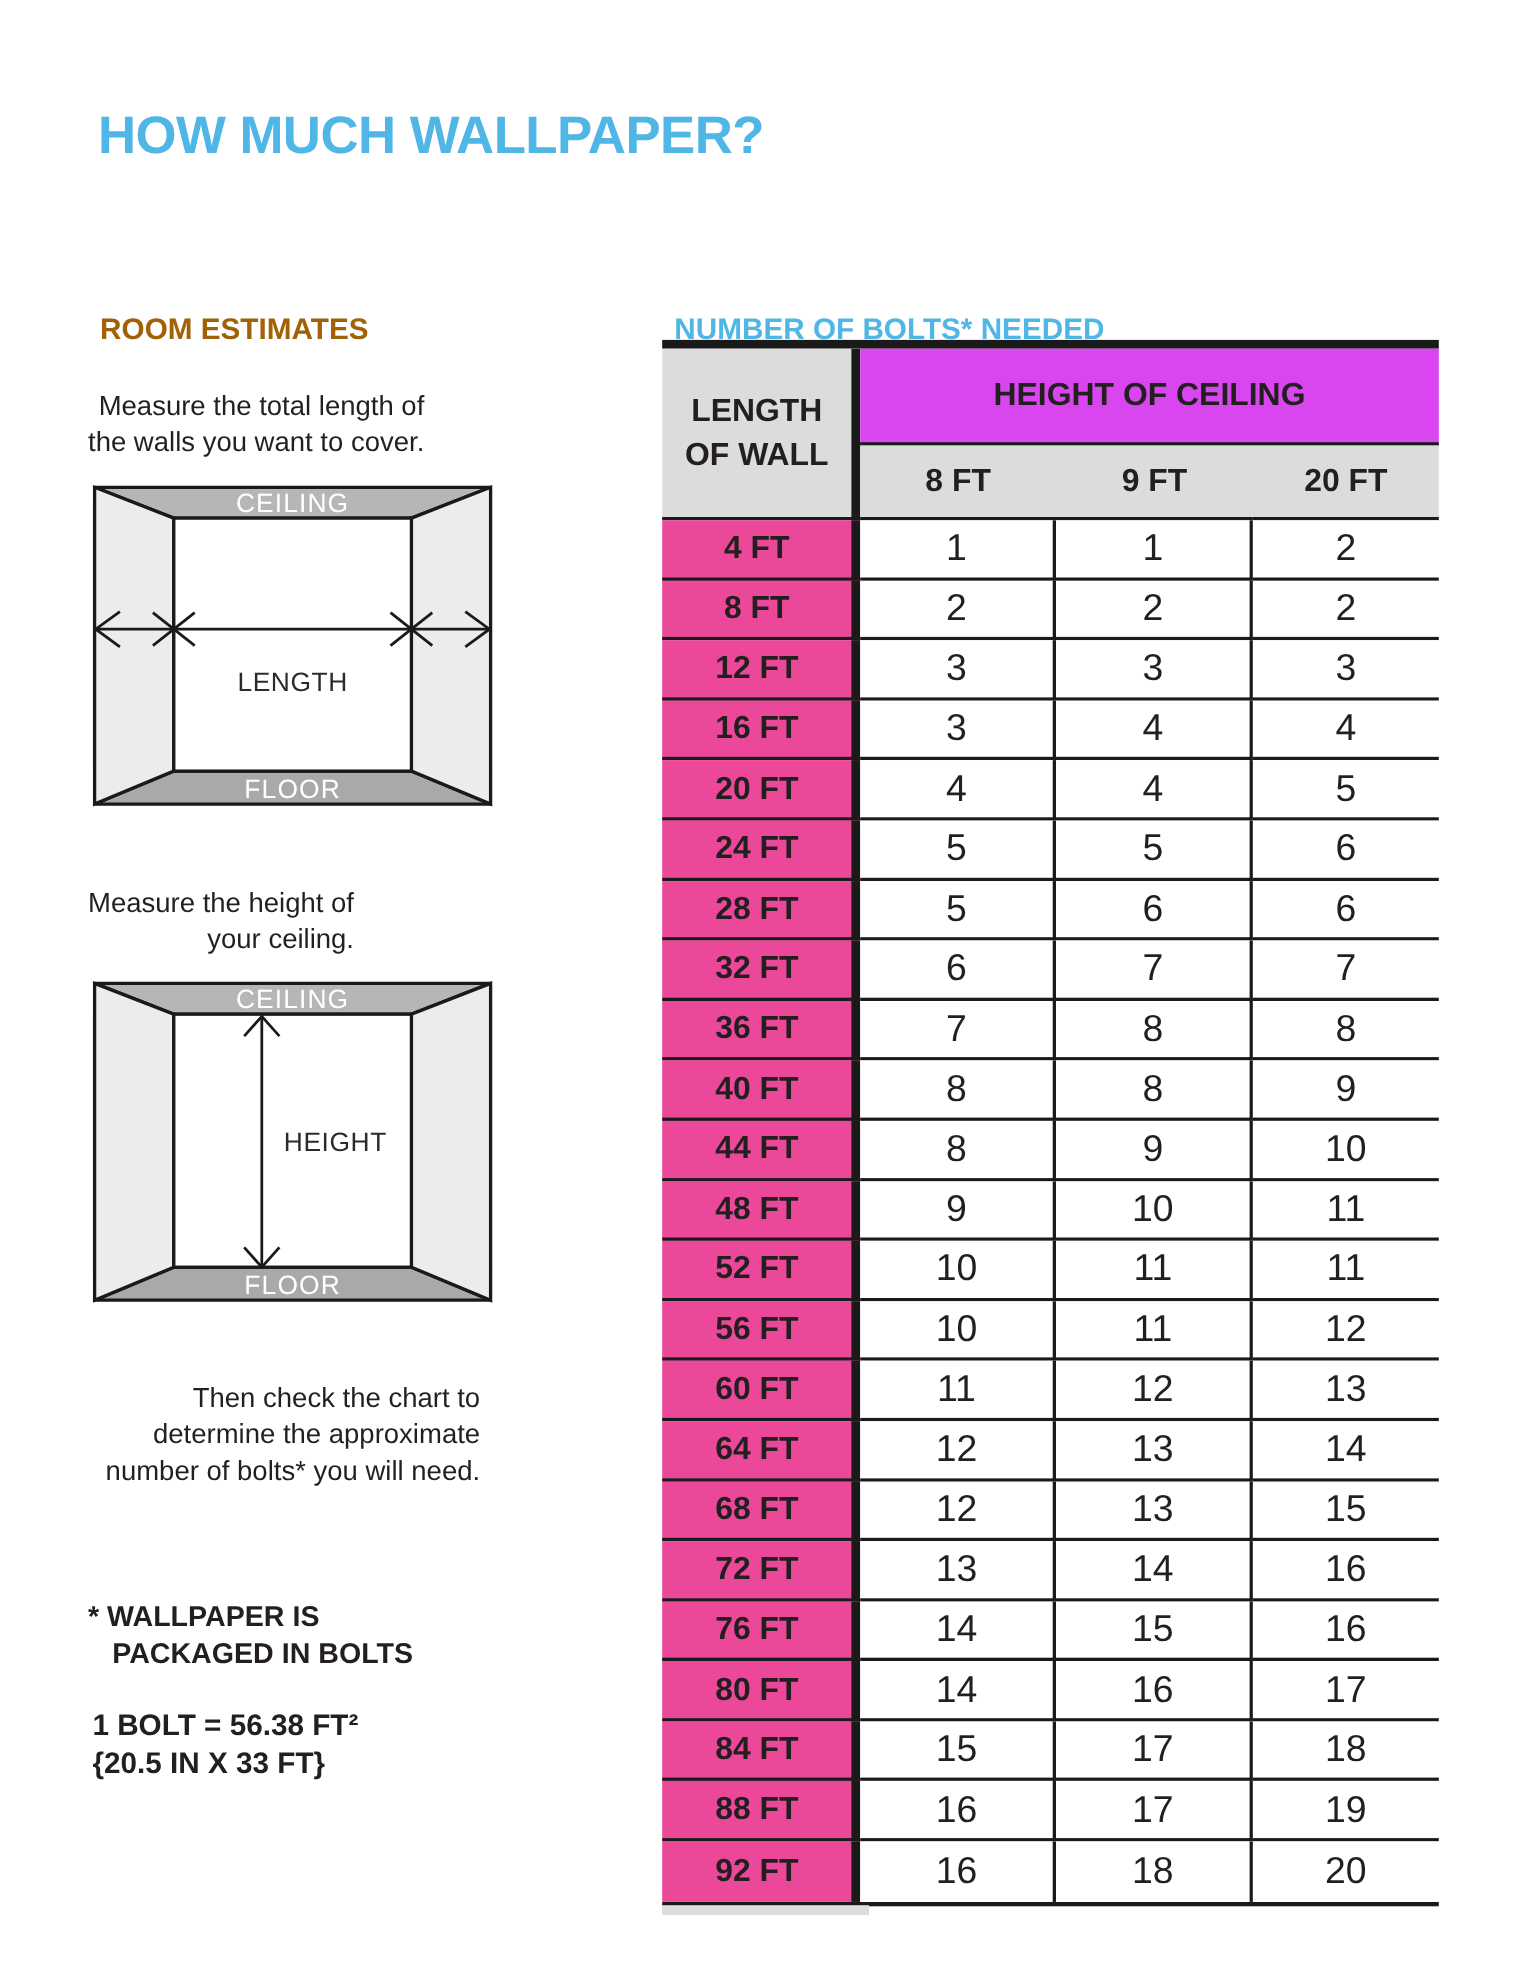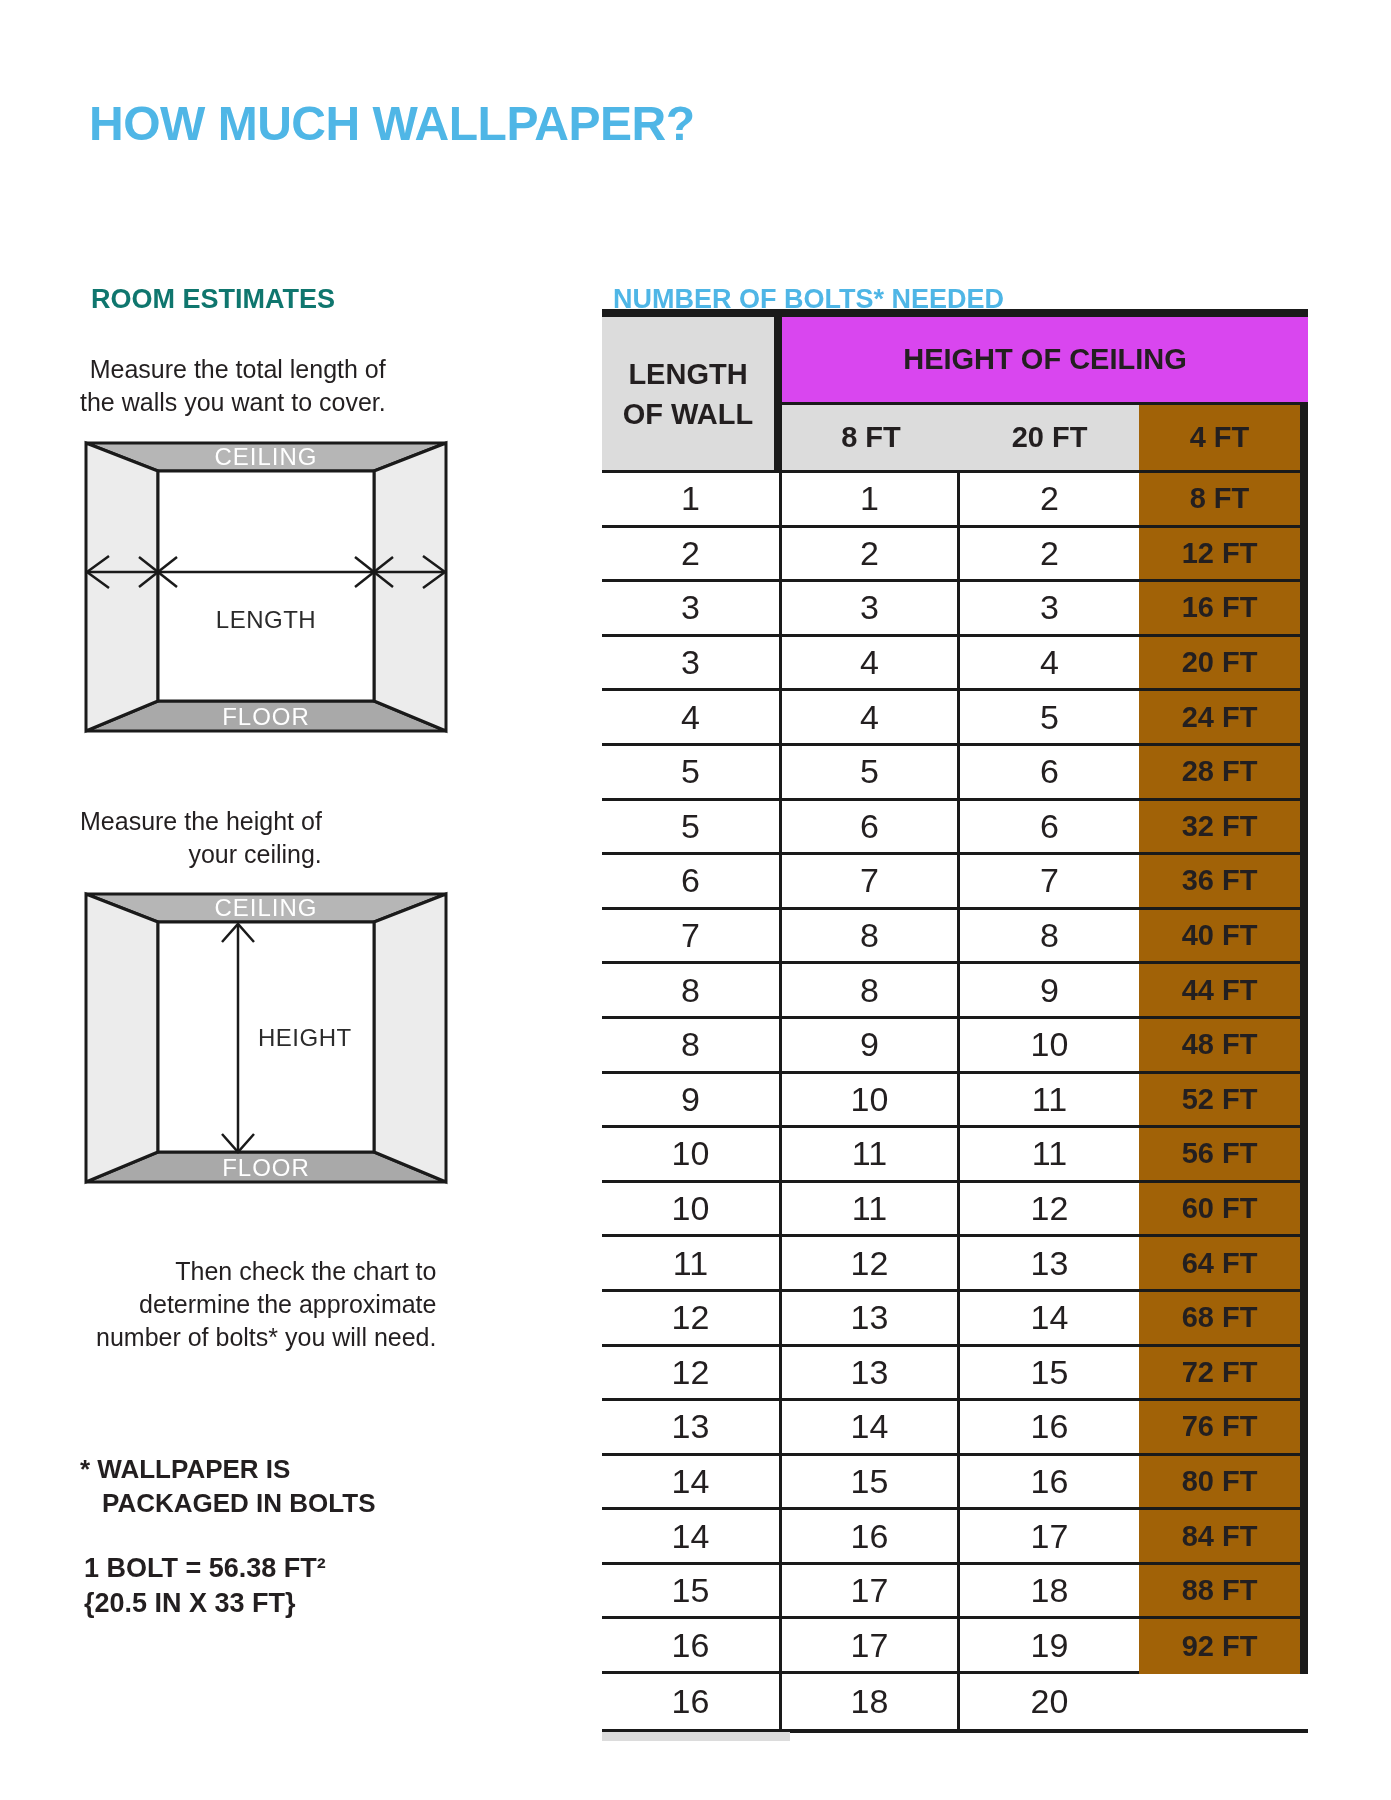--- a/index.html
+++ b/index.html
@@ -84,21 +84,21 @@
     border-bottom: 3px solid #1a1a1a;
     font-size: 29px; font-weight: bold;
   }
   .subhead {
     grid-row: 2;
     background: #dcdcdc;
     border-bottom: 3px solid #1a1a1a;
     font-size: 29px; font-weight: bold;
   }
   .label-cell {
-    background: #a16207;
+    background: #ec4899;
     border-right: 8px solid #1a1a1a;
     border-bottom: 3px solid #1a1a1a;
     font-size: 29px; font-weight: bold;
   }
   .value-cell {
     background: #ffffff;
     border-bottom: 3px solid #1a1a1a;
     font-size: 34px;
   }
   .value-cell.vc0, .value-cell.vc1 { border-right: 3px solid #1a1a1a; }
@@ -108,21 +108,21 @@
     background: #dcdcdc;
   }
 </style>
 </head>
 <body>
 
 <div class="page">
 
   <h1 class="abs title accent" style="color: rgb(79, 182, 230);">HOW MUCH WALLPAPER?</h1>
 
-  <h2 class="abs section-head accent room-head" style="color: #0f766e;">ROOM ESTIMATES</h2>
+  <h2 class="abs section-head accent room-head" style="color: #a16207;">ROOM ESTIMATES</h2>
   <h2 class="abs section-head accent table-head" style="color: rgb(79, 182, 230);">NUMBER OF BOLTS* NEEDED</h2>
 
   <p class="abs para p1">Measure the total length of
 the walls you want to cover.</p>
 
   <svg class="abs diagram1 room-svg" width="372" height="300" viewBox="0 0 372 300">
     <rect x="3" y="3" width="366" height="294" fill="#ffffff" stroke="none"></rect>
     <polygon points="6,6 366,6 294,34 78,34" fill="#b6b6b6" stroke="#1a1a1a" stroke-width="3"></polygon>
     <polygon points="6,294 366,294 294,264 78,264" fill="#a9a9a9" stroke="#1a1a1a" stroke-width="3"></polygon>
     <polygon points="6,6 78,34 78,264 6,294" fill="#ececec" stroke="#1a1a1a" stroke-width="3"></polygon>
@@ -170,20 +170,21 @@
 PACKAGED IN BOLTS</p>
 
   <p class="abs boltinfo">1 BOLT = 56.38 FT²
 {20.5 IN X 33 FT}</p>
 
   <div class="btable">
     <div class="corner-cell">LENGTH
 OF WALL</div>
     <div class="group-head">HEIGHT OF CEILING</div>
     <div class="subhead">8 FT</div>
+    <div class="subhead">9 FT</div>
     <div class="subhead">20 FT</div>
 
   <div class="label-cell">4 FT</div>
       <div class="value-cell vc0">1</div>
       <div class="value-cell vc1">1</div>
       <div class="value-cell vc2">2</div>
       <div class="label-cell">8 FT</div>
       <div class="value-cell vc0">2</div>
       <div class="value-cell vc1">2</div>
       <div class="value-cell vc2">2</div>

